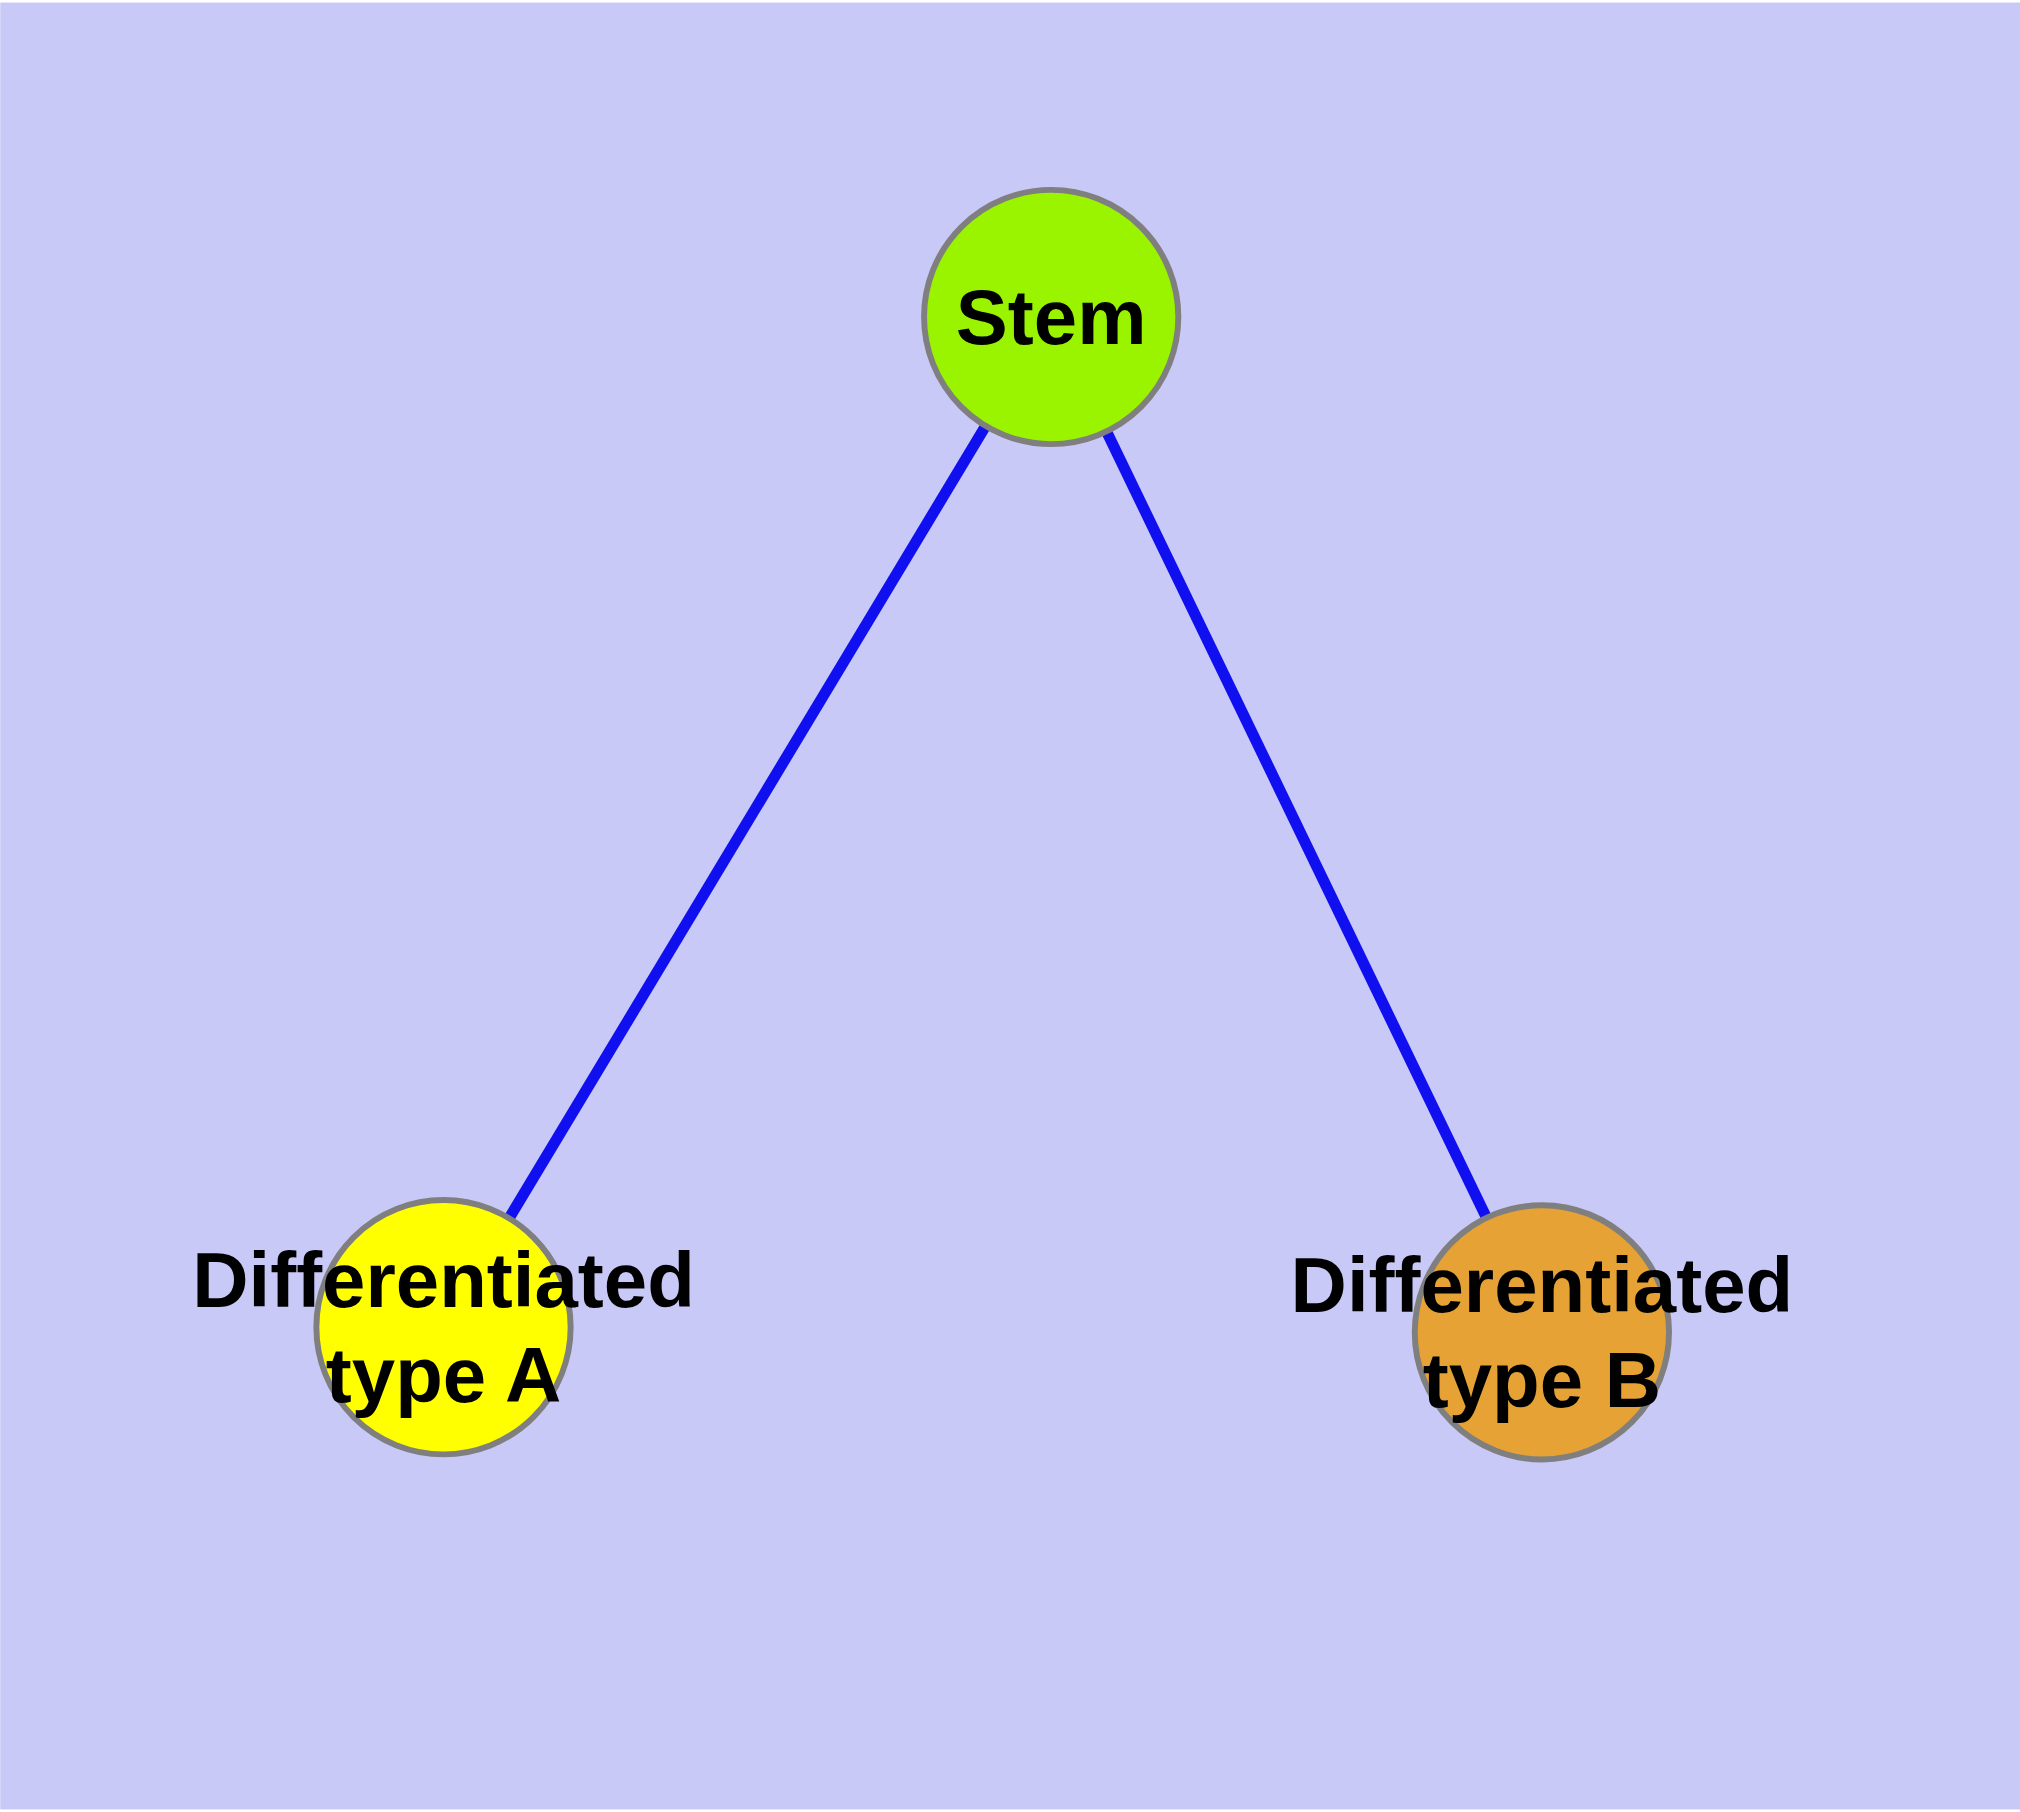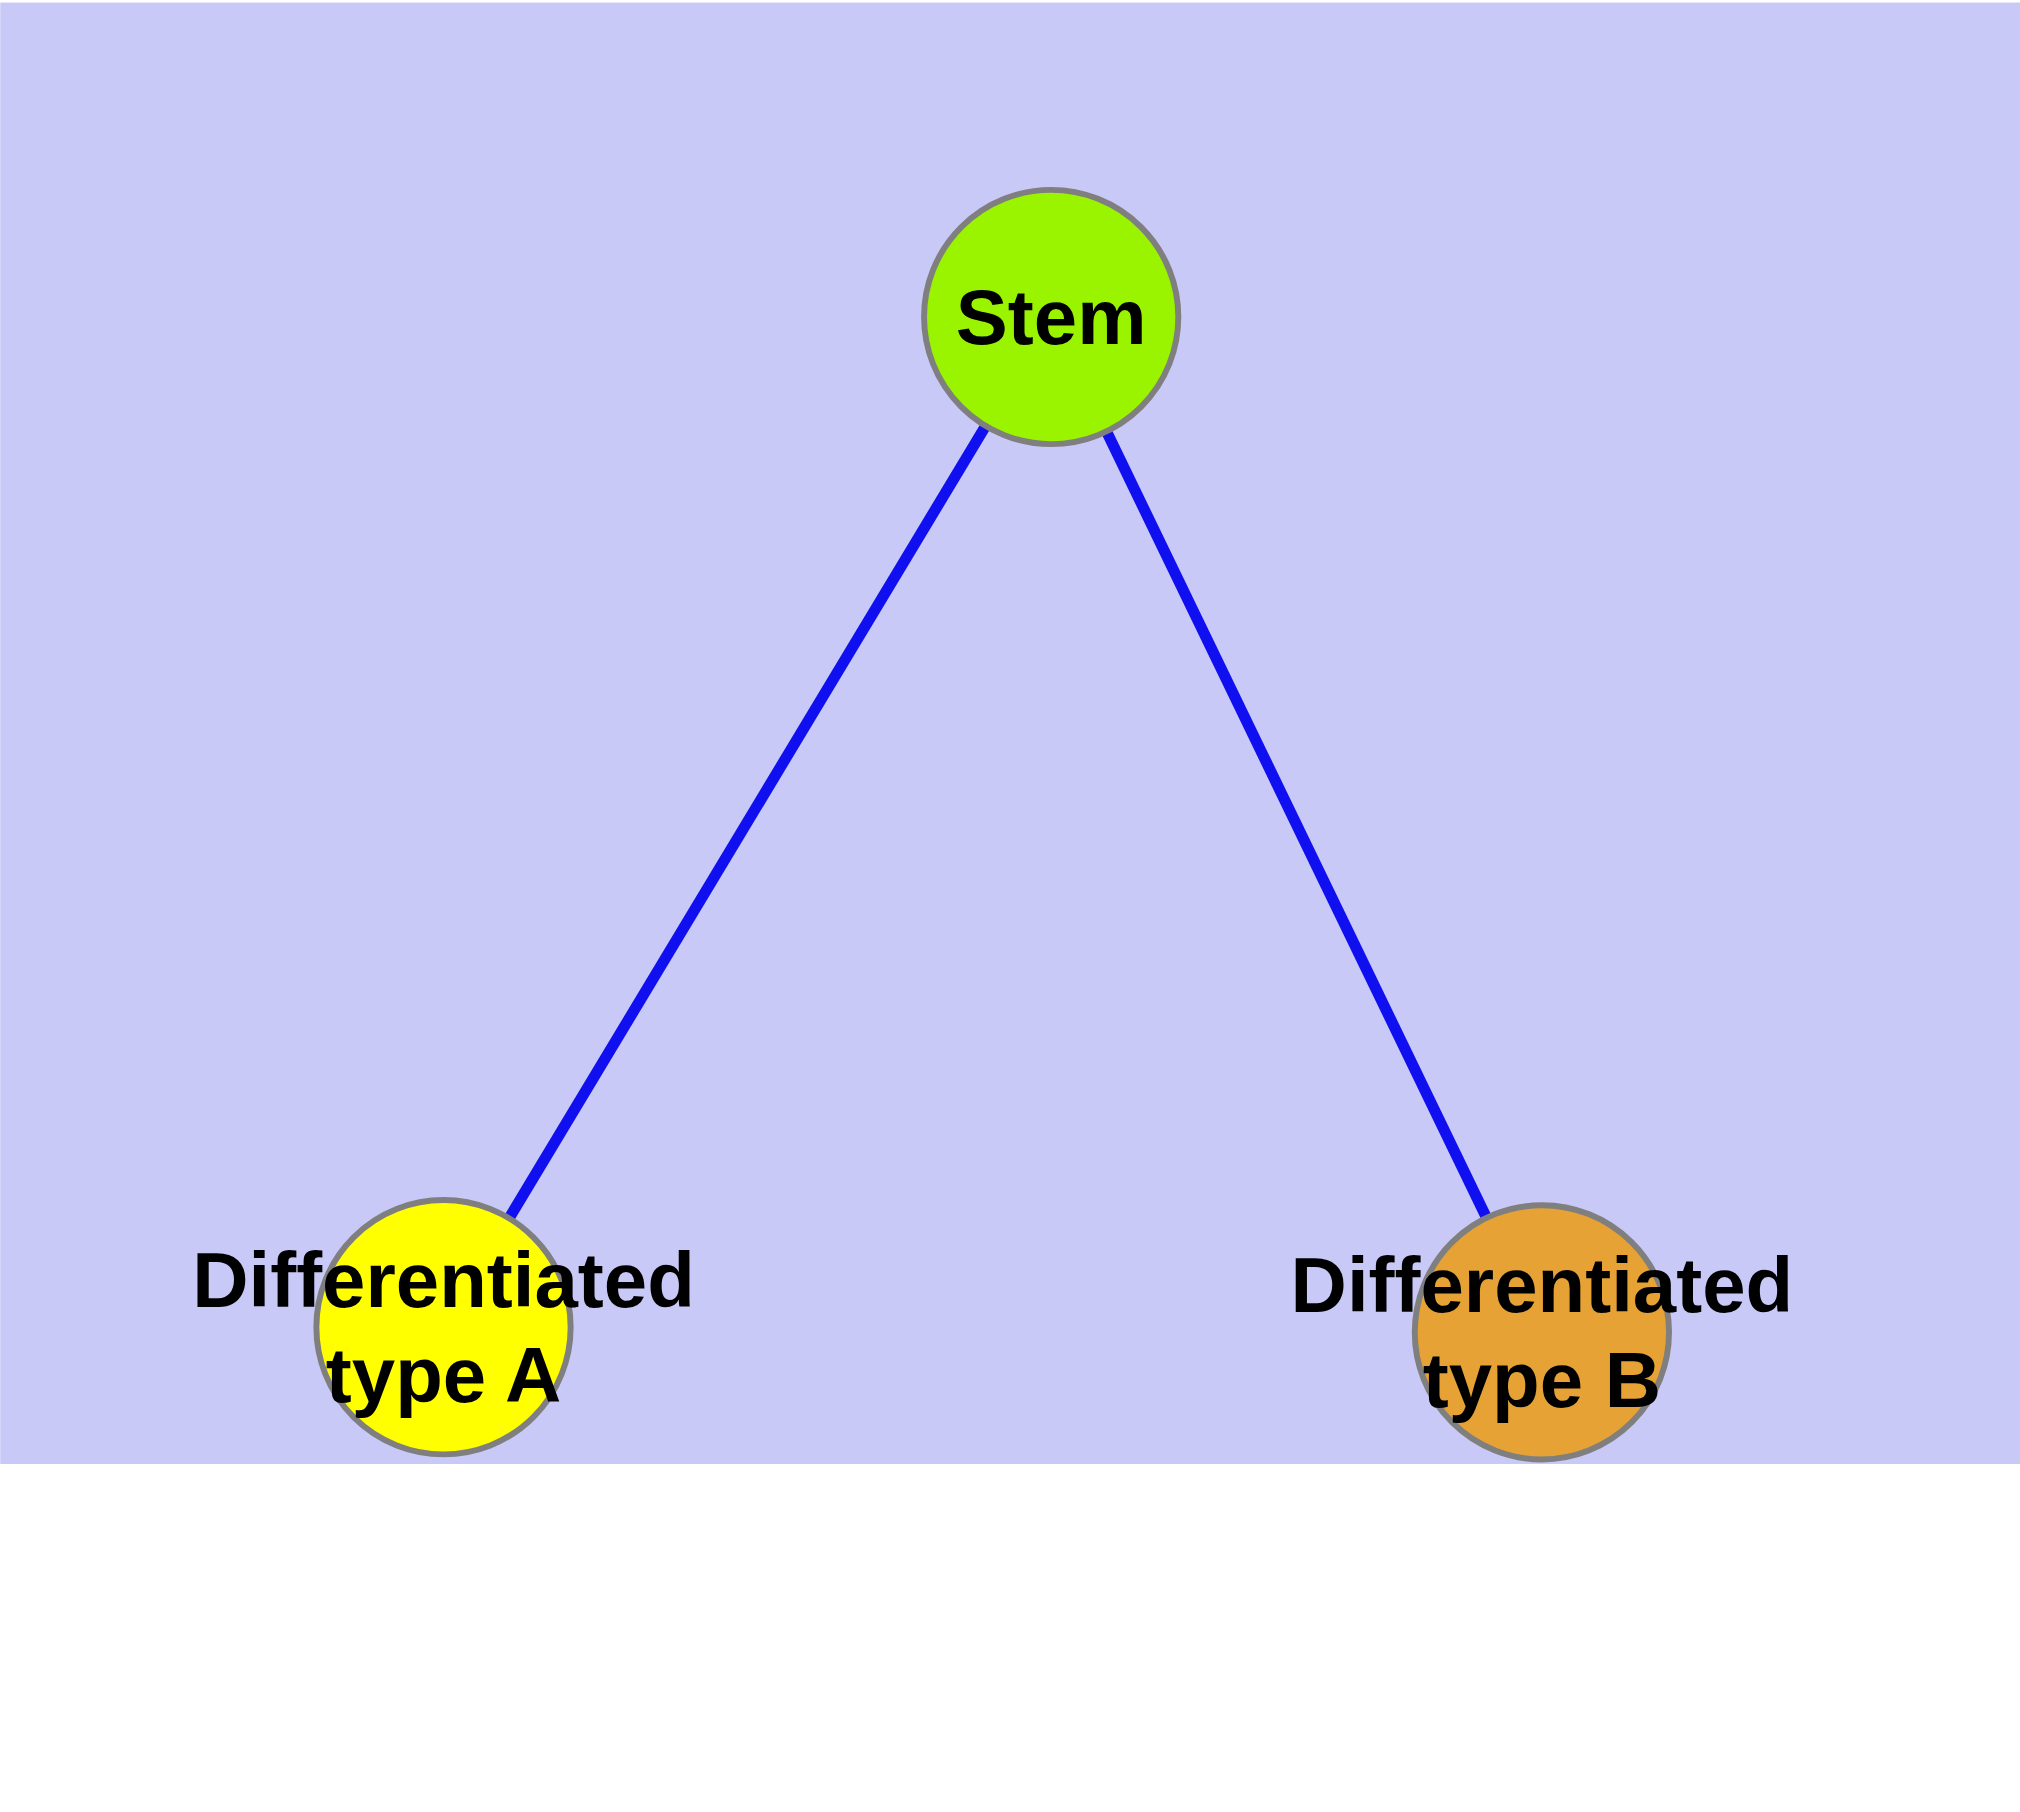--- a/index.html
+++ b/index.html
@@ -2,21 +2,21 @@
 <html style="font-size:13.6px"><head>
 <meta charset="utf-8">
 <style>
   html, body {
     margin: 0;
     padding: 0;
     background: #ffffff;
   }
   .diagram-wrap {
     width: 2021px;
-    height: 1464px;
+    height: 1812px;
     position: relative;
   }
   svg {
     display: block;
     width: 2021px;
     height: 1812px;
   }
   .edge {
     stroke-width: 13px;
     stroke-linecap: butt;

